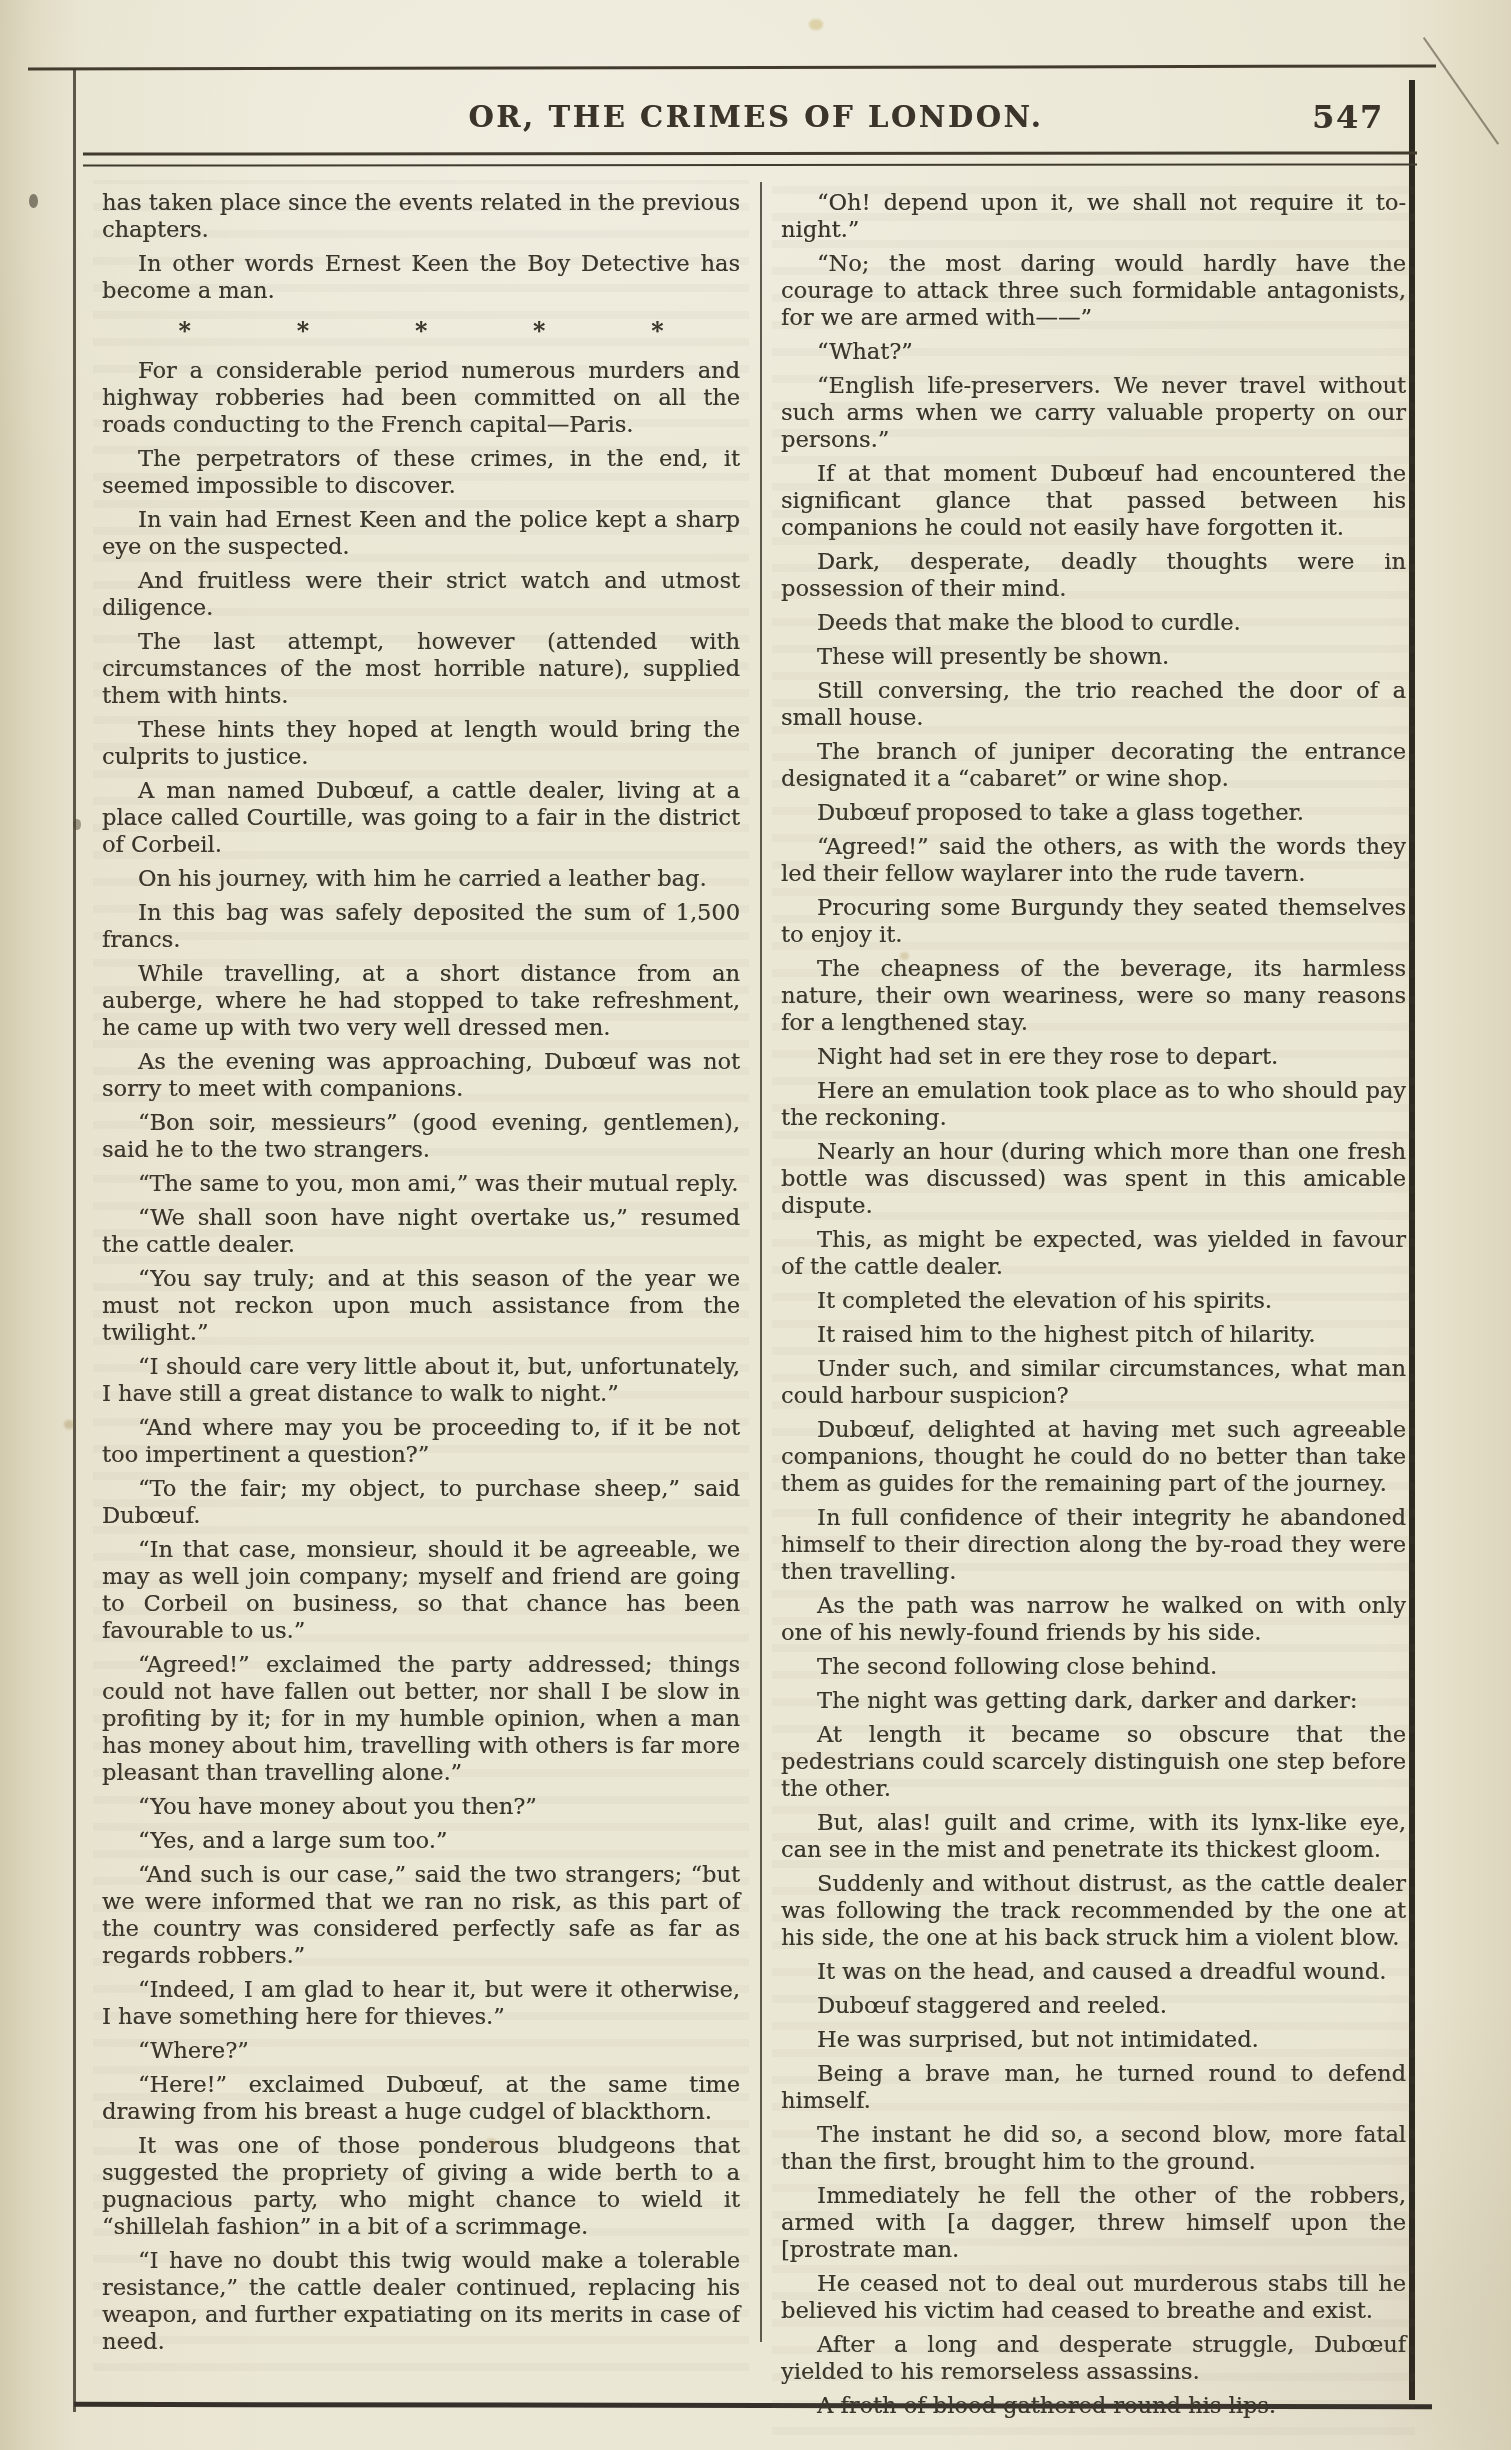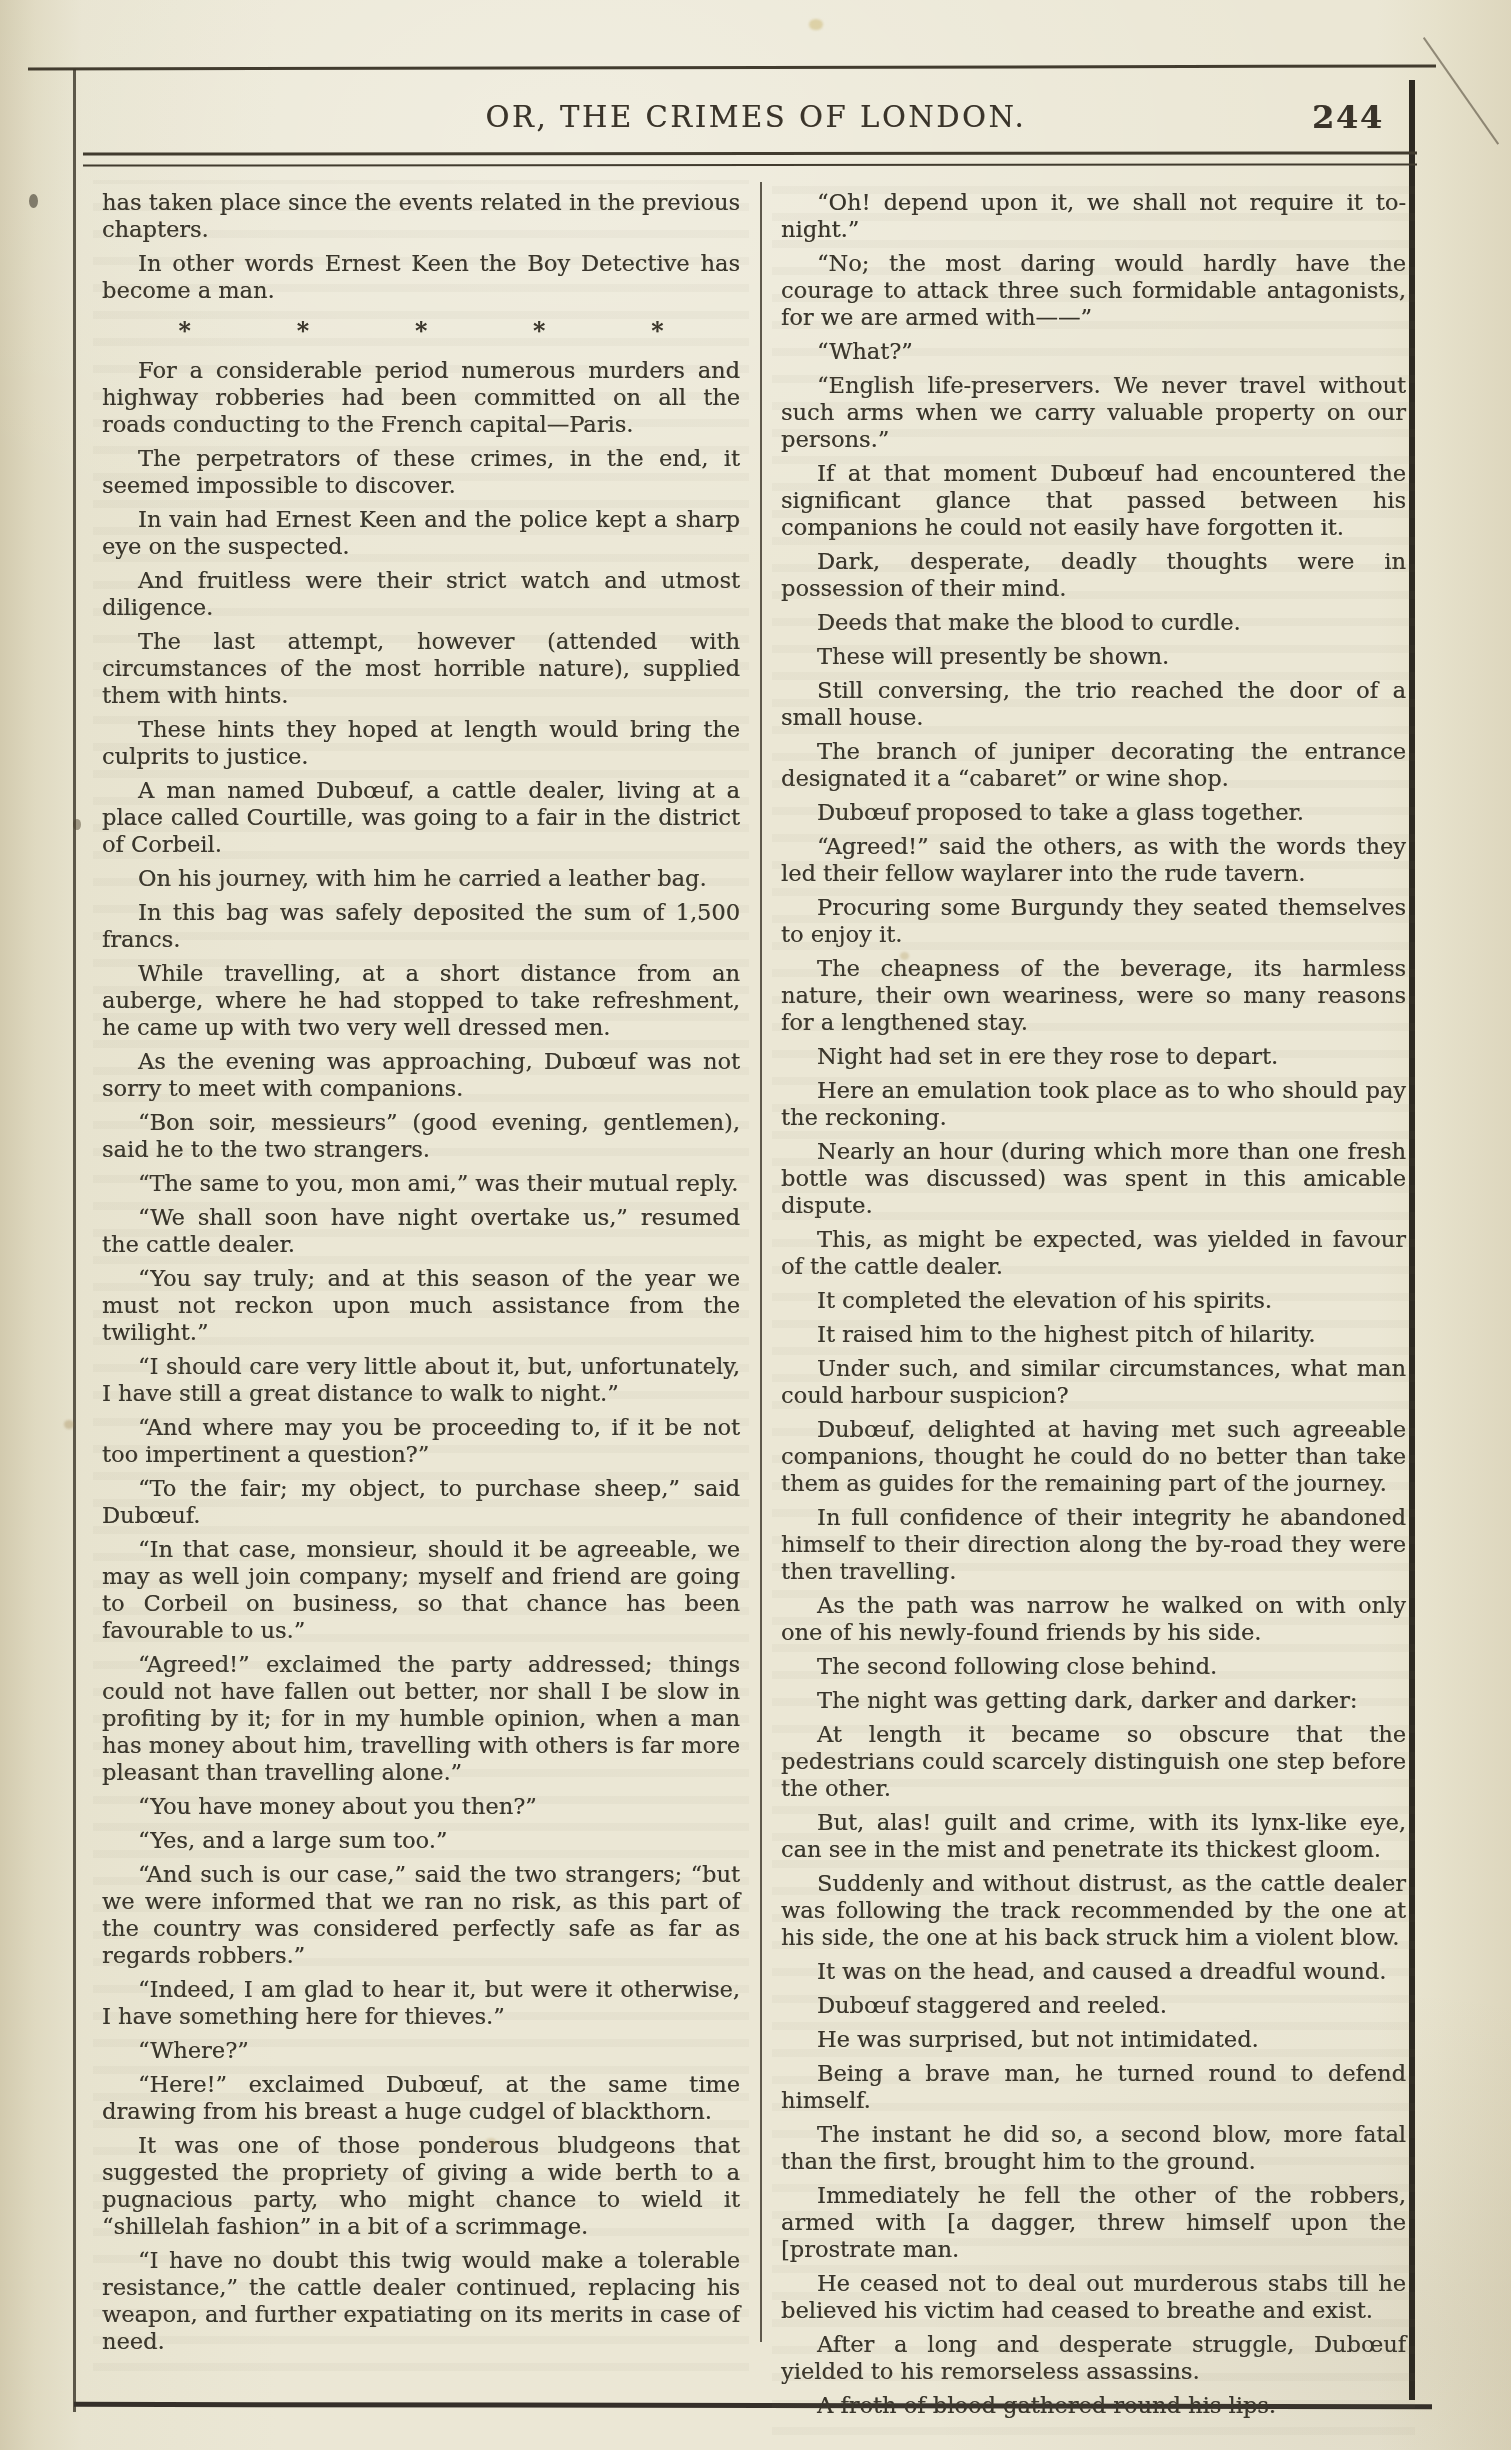--- a/index.html
+++ b/index.html
@@ -22,21 +22,21 @@
   .rule-right{right:97px;top:80px;bottom:50px;width:6px;background:#2e2a22;}
   .rule-bottom{left:74px;right:80px;bottom:42px;height:5.2px;transform:rotate(0.1deg);background:#35302a;}
   .page-curl{position:absolute;right:50px;top:26px;width:1.7px;height:130px;background:rgba(72,64,50,0.55);transform:rotate(-35deg);}
   .double-rule{position:absolute;left:83px;right:95px;top:152px;height:8.7px;
     border-top:3.5px solid #413b2e;border-bottom:2.6px solid #413b2e;transform:rotate(-0.05deg);}
   .col-divider{position:absolute;left:760px;top:182px;width:1.7px;height:2160px;background:rgba(62,56,44,0.82);}
   
   .header{position:absolute;left:0;right:0;top:100px;height:48px;}
   .running-title{
     display:block;text-align:center;
-    font-size:29px;font-weight:normal;letter-spacing:2.6px;color:#3a342a;
+    font-size:29px;font-weight:bold;letter-spacing:2.6px;color:#3a342a;
     text-shadow:0.3px 0.3px 0.4px rgba(58,52,42,0.55);
   }
   .page-number{
     position:absolute;right:128px;top:-1.7px;
     font-size:32px;font-weight:bold;letter-spacing:1.7px;color:#3a342a;
     text-shadow:0.3px 0.3px 0.4px rgba(58,52,42,0.55);
   }
   
   .col{position:absolute;top:189px;text-align:justify;
     font-size:22.5px;line-height:27px;
@@ -69,21 +69,21 @@
 <div class="page">
 
   <div class="rule rule-top"></div>
   <div class="rule rule-left"></div>
   <div class="rule rule-right"></div>
   <div class="rule rule-bottom"></div>
   <div class="page-curl"></div>
 
   <div class="header">
     <span class="running-title">OR, THE CRIMES OF LONDON.</span>
-    <span class="page-number">244</span>
+    <span class="page-number">547</span>
   </div>
   <div class="double-rule"></div>
 
   <div class="col col-left" id="col-left">
       <p class="noindent">has taken place since the events related in the previous chapters.</p>
       <p>In other words Ernest Keen the Boy Detective has become a man.</p>
       <div class="asterisk-row">
         <span>*</span>
         <span>*</span>
         <span>*</span>

